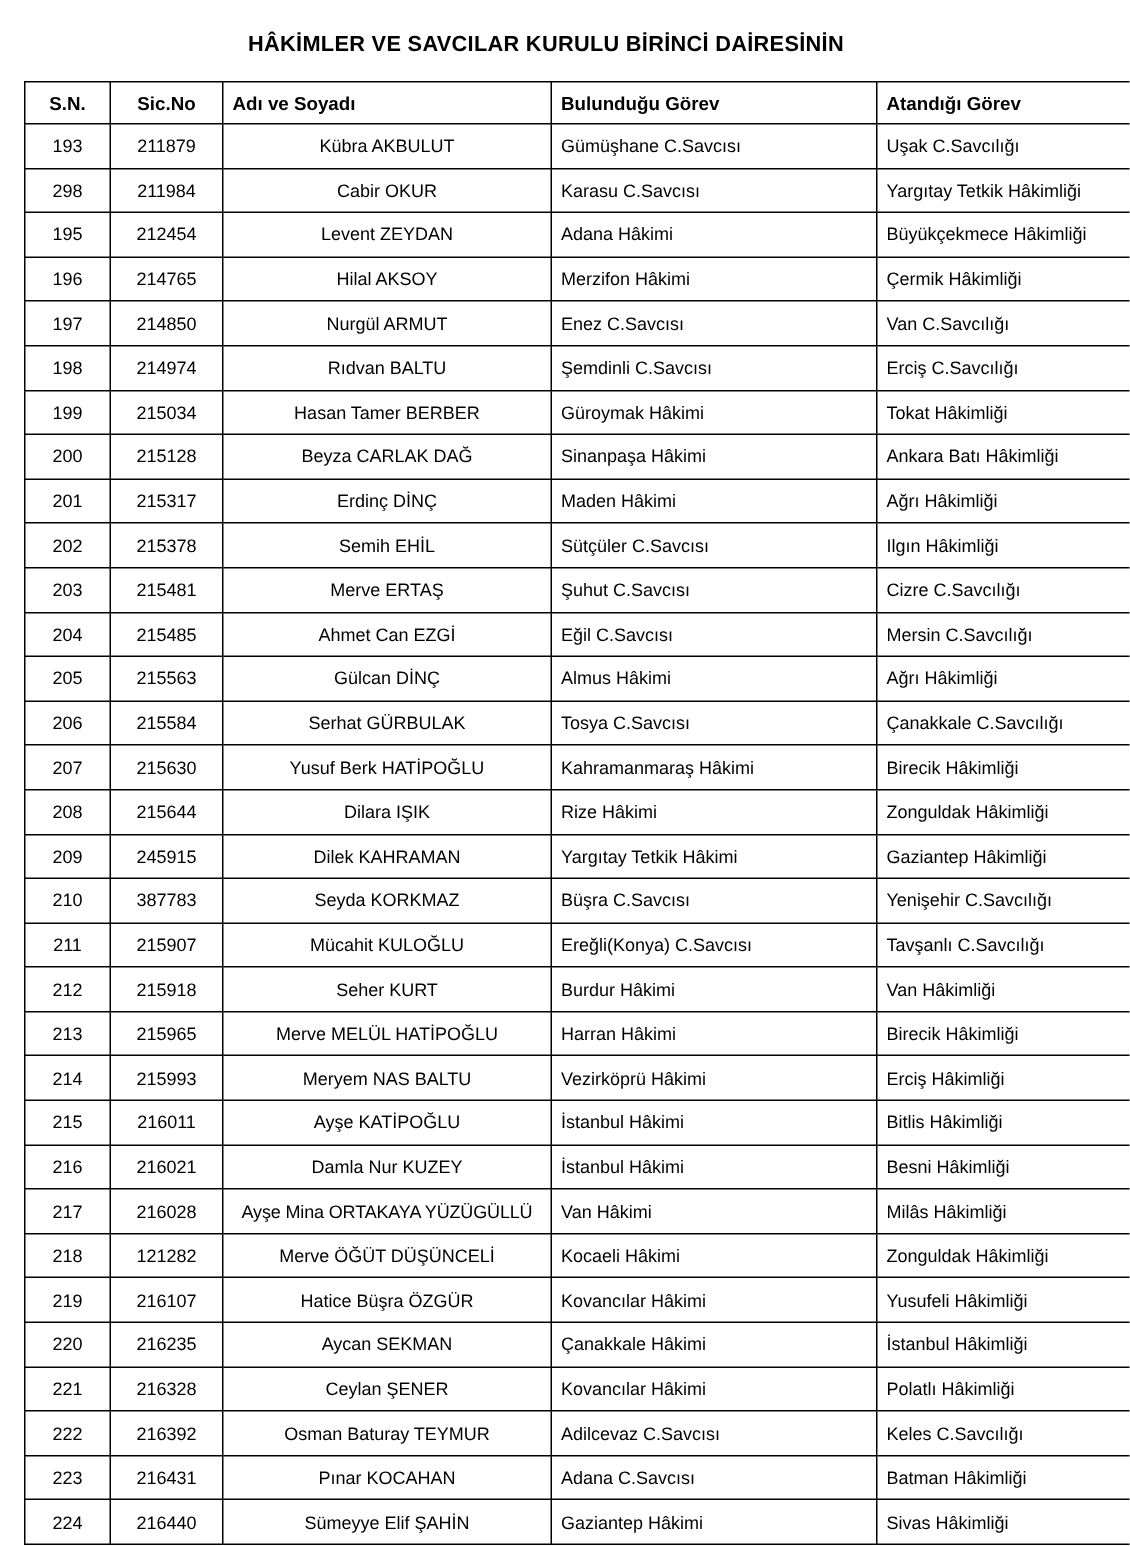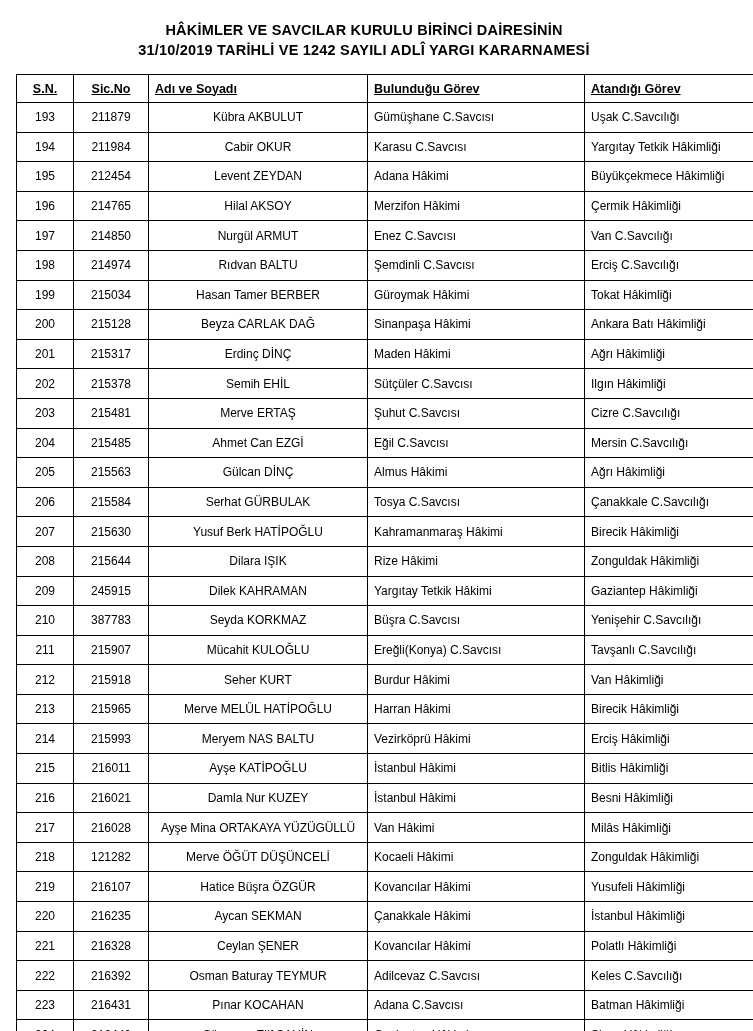--- a/index.html
+++ b/index.html
@@ -47,21 +47,20 @@
     vertical-align: middle;
     overflow: hidden;
     white-space: nowrap;
   }
   table.listing thead th {
     font-weight: bold;
     font-size: 12.5px;
     height: 27px;
   }
   th.th-underline > span {
-    text-decoration: underline;
   }
   .col-sn   { width: 44px;  text-align: center; }
   .col-sic  { width: 62px;  text-align: center; }
   .col-name { width: 206px; text-align: center; }
   .col-cur  { width: 204px; text-align: left; }
   .col-new  { width: 205px; text-align: left; }
   td.col-sn, td.col-sic { text-align: center; }
   .hdr-sn   { text-align: center; }
   .hdr-sic  { text-align: center; }
   .hdr-name, .hdr-cur, .hdr-new { text-align: left; }
@@ -70,21 +69,20 @@
     letter-spacing: -0.1px;
   }
 </style>
 </head>
 <body>
 
 <div class="page">
 
   <div class="doc-title">
     <span class="line">HÂKİMLER VE SAVCILAR KURULU BİRİNCİ DAİRESİNİN</span>
-    <span class="line">31/10/2019 TARİHLİ VE 1242 SAYILI ADLÎ YARGI KARARNAMESİ</span>
   </div>
 
   <table class="listing">
     <thead>
       <tr>
         <th class="col-sn hdr-sn th-underline"><span>S.N.</span></th>
         <th class="col-sic hdr-sic th-underline"><span>Sic.No</span></th>
         <th class="col-name hdr-name th-underline"><span>Adı ve Soyadı</span></th>
         <th class="col-cur hdr-cur th-underline"><span>Bulunduğu Görev</span></th>
         <th class="col-new hdr-new th-underline"><span>Atandığı Görev</span></th>
@@ -92,21 +90,21 @@
     </thead>
     <tbody id="table-body">
         <tr>
           <td class="col-sn">193</td>
           <td class="col-sic">211879</td>
           <td class="col-name">Kübra AKBULUT</td>
           <td class="col-cur">Gümüşhane C.Savcısı</td>
           <td class="col-new">Uşak C.Savcılığı</td>
         </tr>
         <tr>
-          <td class="col-sn">194</td>
+          <td class="col-sn">298</td>
           <td class="col-sic">211984</td>
           <td class="col-name">Cabir OKUR</td>
           <td class="col-cur">Karasu C.Savcısı</td>
           <td class="col-new">Yargıtay Tetkik Hâkimliği</td>
         </tr>
         <tr>
           <td class="col-sn">195</td>
           <td class="col-sic">212454</td>
           <td class="col-name">Levent ZEYDAN</td>
           <td class="col-cur">Adana Hâkimi</td>

